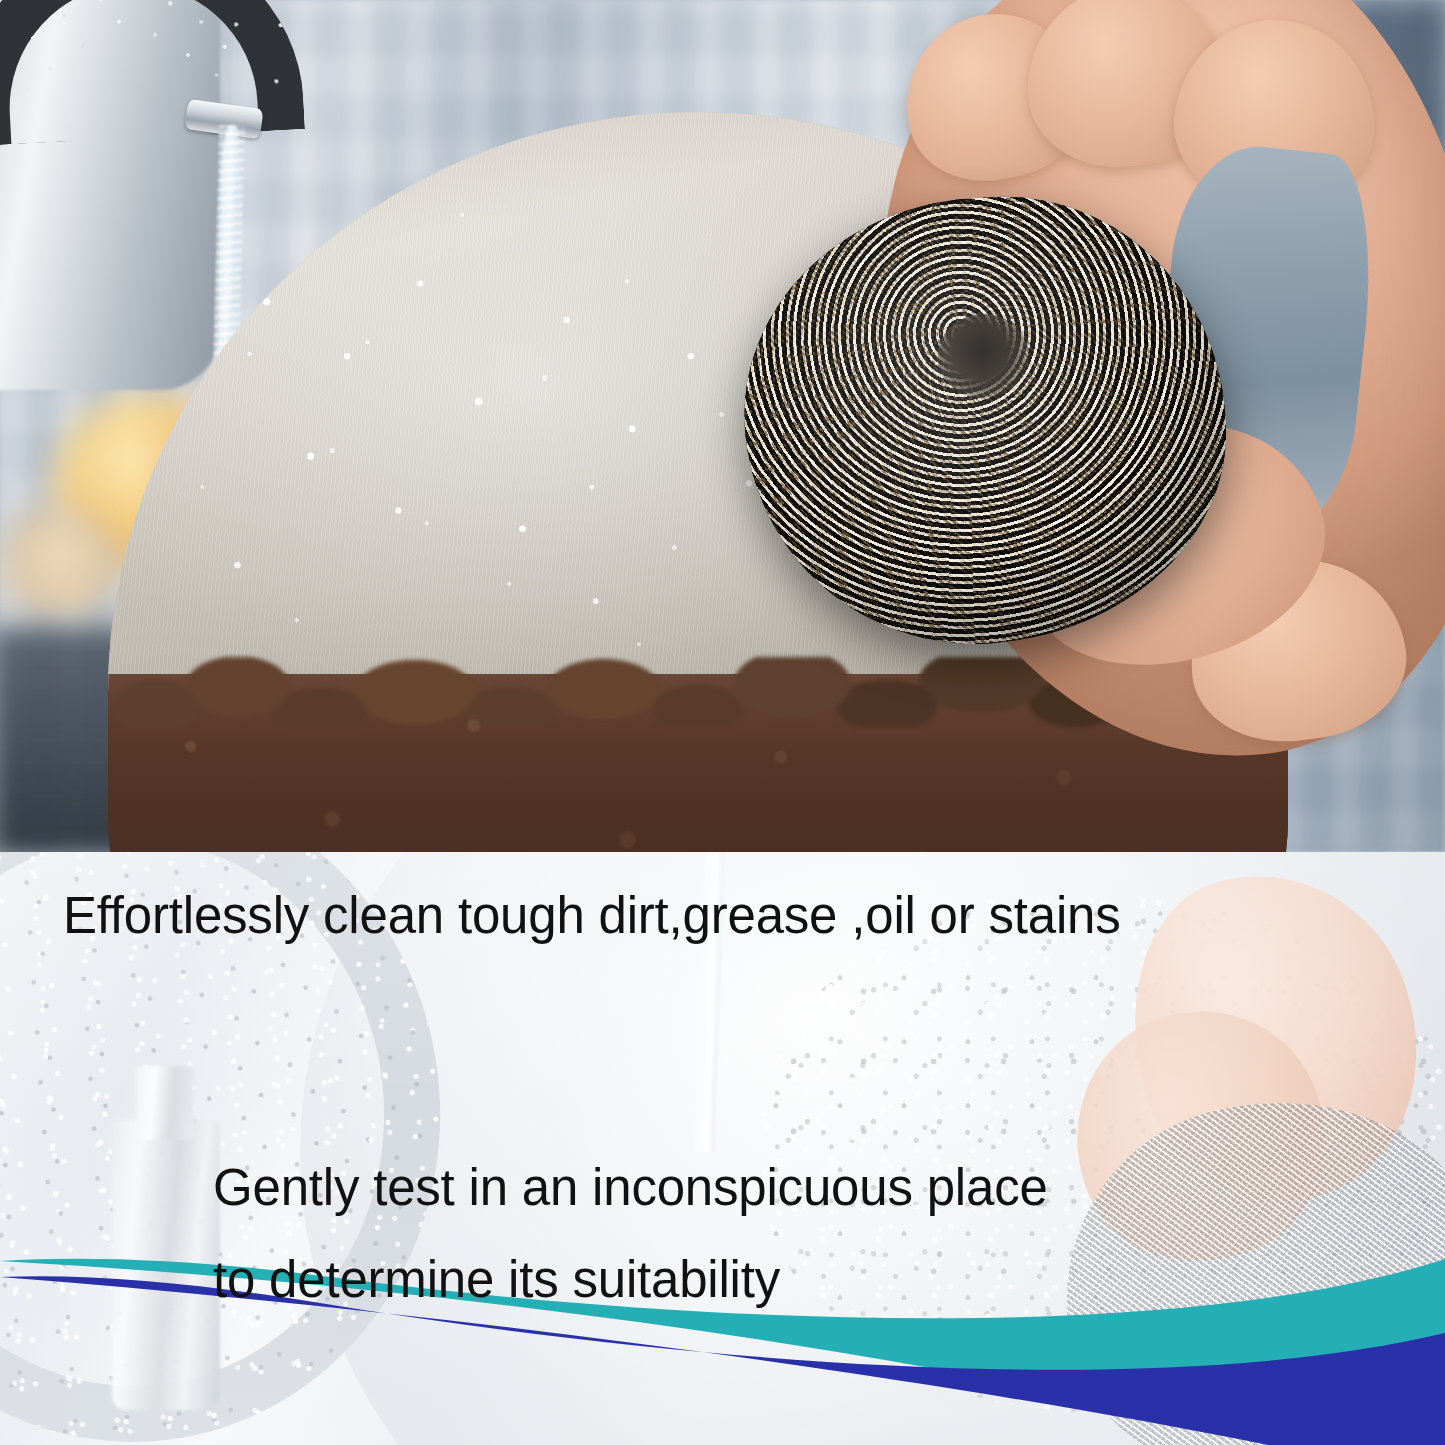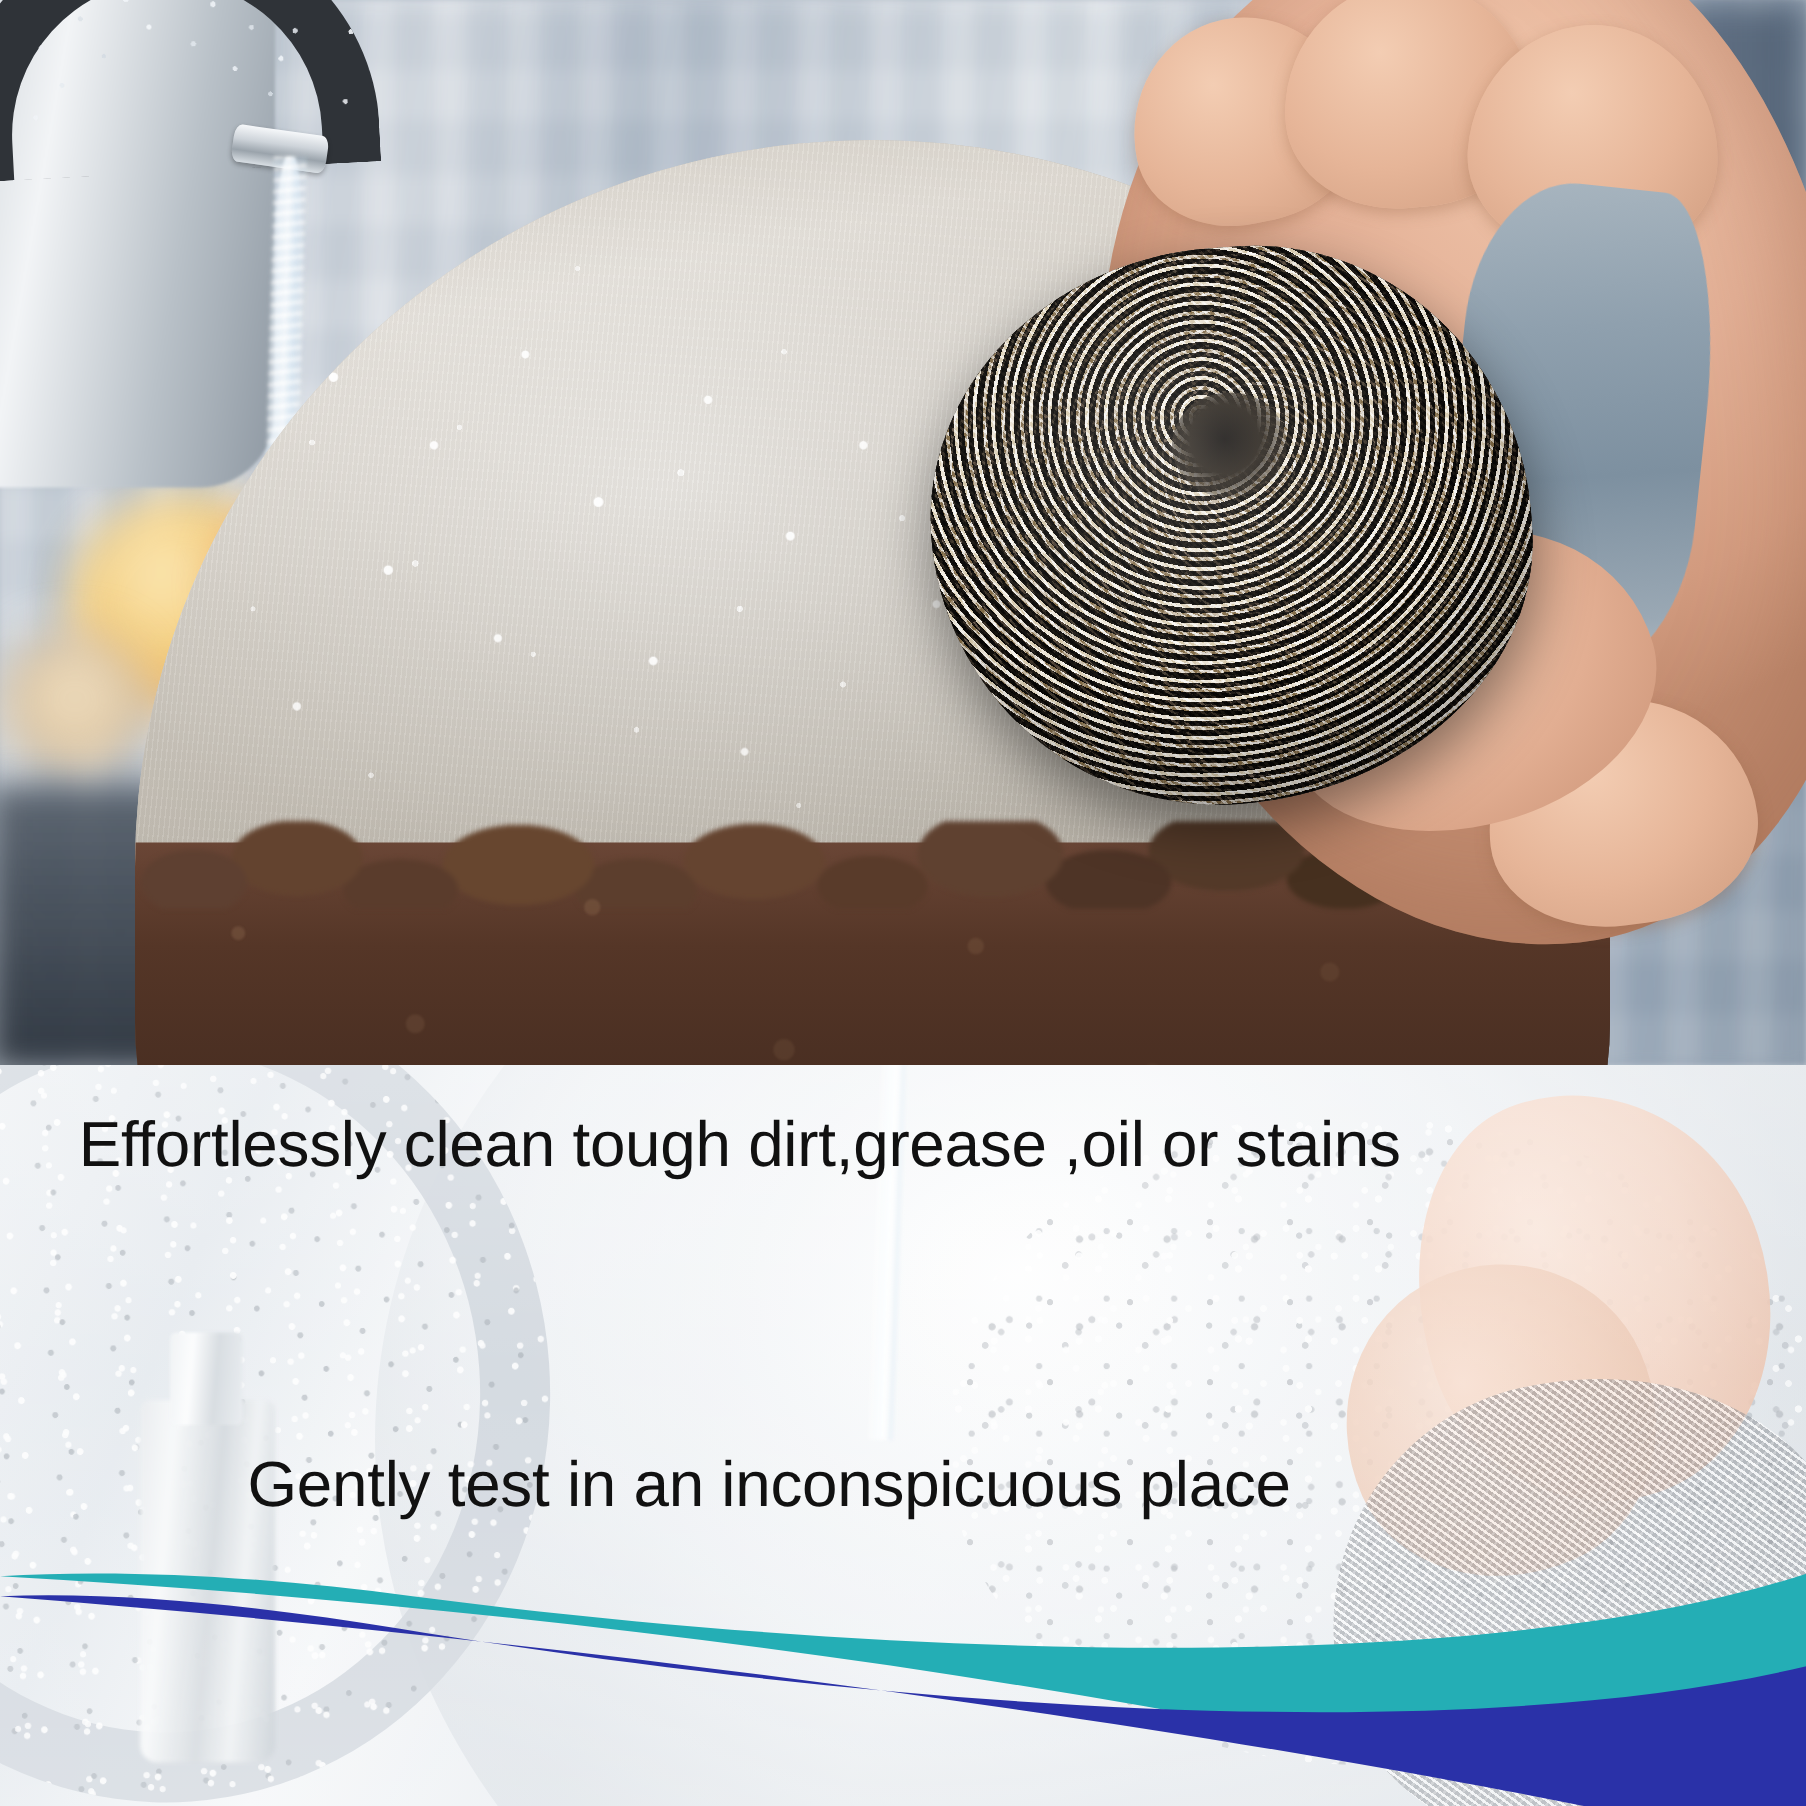--- a/index.html
+++ b/index.html
@@ -539,21 +539,21 @@
     font-size: 51px;
     font-weight: 400;
   }
   .line-2 {
     left: 13px; top: 1032px;
     font-size: 69px;
     font-weight: 700;
     letter-spacing: -1.6px;
   }
   .line-3 {
-    left: 198px; top: 1158px;
+    left: 213px; top: 1158px;
     font-size: 51px;
     font-weight: 400;
   }
   .line-4 {
     left: 213px; top: 1250px;
     font-size: 51px;
     font-weight: 400;
   }
 </style>
 </head>
@@ -621,15 +621,16 @@
     <svg class="wave-svg" viewBox="0 0 1445 230" preserveAspectRatio="none">
       <path d="M0,46 C420,66 860,118 1180,200 L1445,230 L1445,0 L1445,0 C1200,62 760,64 420,40 C260,28 110,36 0,46 Z" fill="#FFFFFF" opacity="0"></path>
       <path d="M0,46 C430,70 900,132 1300,230 L1445,230 L1445,44 C1180,130 700,110 330,62 C210,46 96,40 0,46 Z" fill="#24AEB5"></path>
       <path d="M0,62 C440,96 920,160 1268,230 L1445,230 L1445,118 C1160,186 700,150 320,88 C208,70 98,58 0,62 Z" fill="#2A31A8"></path>
     </svg>
   </div>
 
   <div class="pb-text">
     <div class="line line-1">Effortlessly clean tough dirt,grease ,oil or stains</div>
     <div class="line line-3">Gently test in an inconspicuous place</div>
+    <div class="line line-4">to determine its suitability</div>
   </div>
 
 </div>
 
 </body></html>

